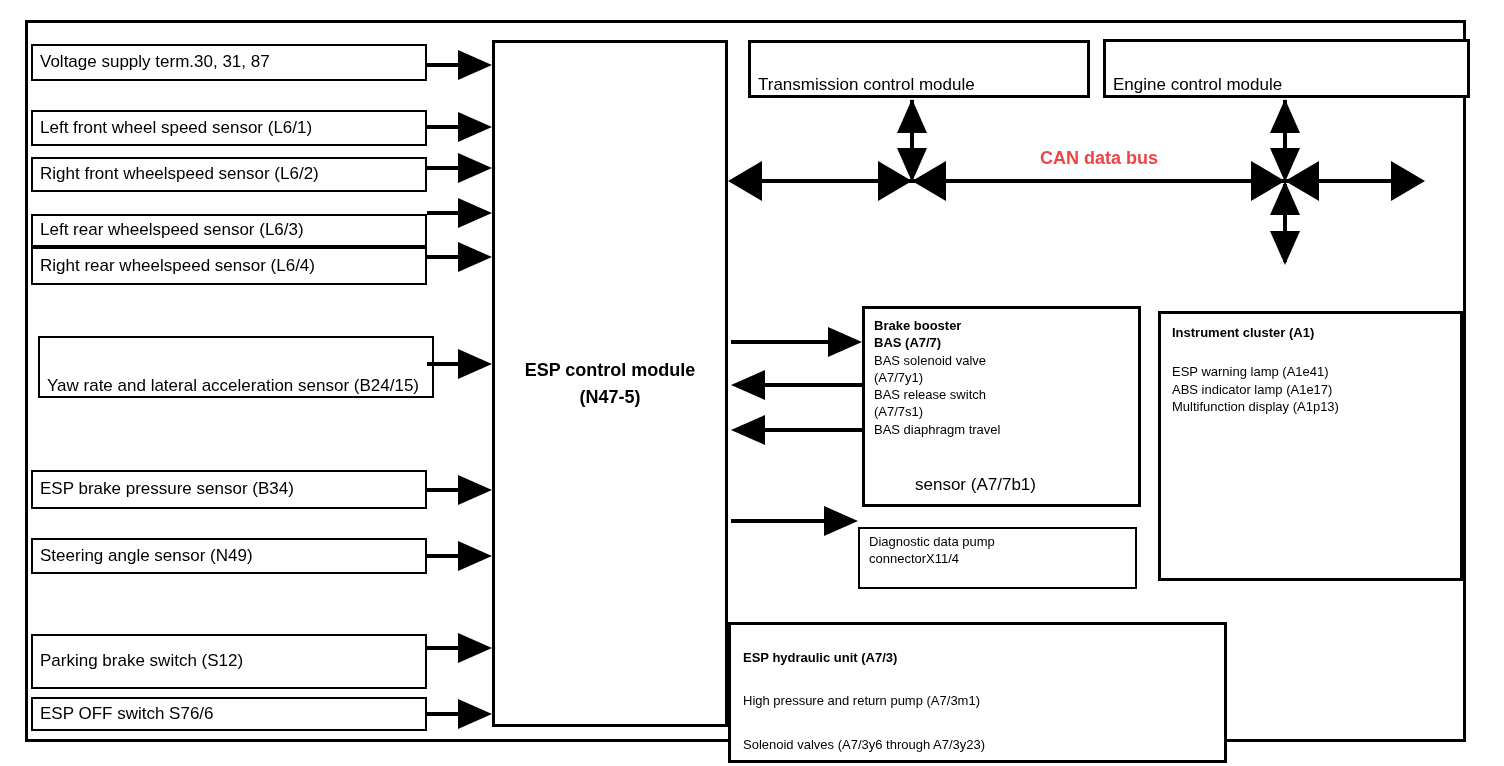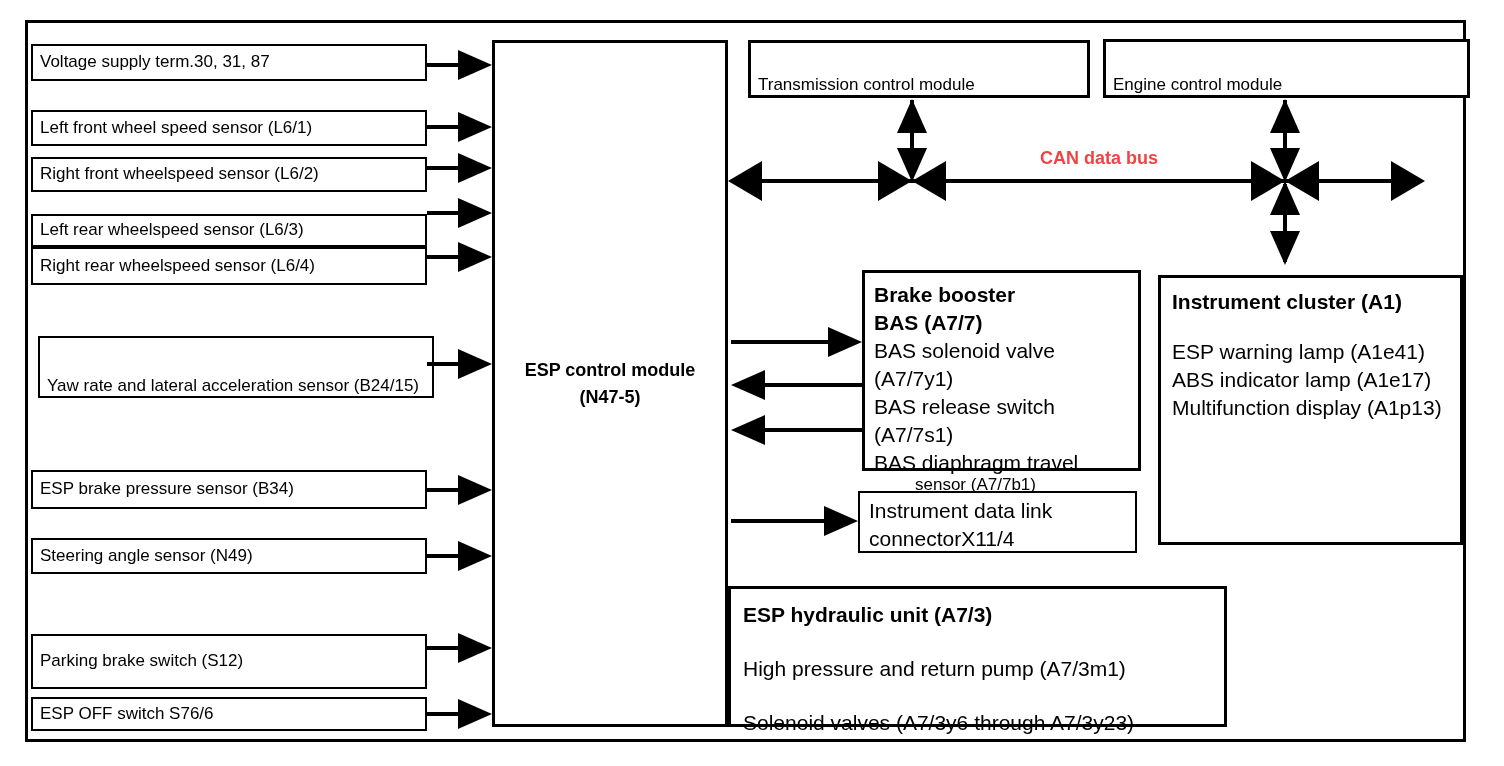--- a/index.html
+++ b/index.html
@@ -27,25 +27,26 @@
     white-space:nowrap;
   }
   .box.top{align-items:flex-end;padding-top:4px;margin-left:7px;}
   .box.wrap{white-space:normal;}
 
   .bigbox{
     position:absolute;
     border:3px solid #000;
     box-sizing:border-box;
     background:#fff;
-    font-size:21px;
+    font-size:13px;
     color:#000;
     line-height:1.33;
     padding:8px 9px 0 9px;
     overflow:visible;
+    margin-top:36px;
   }
   .bigbox .hd{font-weight:bold;}
 
   .esp-module{
     position:absolute;
     border:3px solid #000;
     box-sizing:border-box;
     background:#fff;
     display:flex;
     flex-direction:column;
@@ -140,33 +141,33 @@
     <div>BAS solenoid valve</div>
     <div>(A7/7y1)</div>
     <div>BAS release switch</div>
     <div>(A7/7s1)</div>
     <div>BAS diaphragm travel</div>
   </div>
 
   <div class="ovf" style="left:871px;top:474px;">sensor (A7/7b1)</div>
 
   <div class="bigbox" style="left:858px;top:491px;width:279px;height:62px;padding-top:4px;border-width:2px;">
-    <div>Instrument data link</div>
+    <div>Diagnostic data pump</div>
     <div>connectorX11/4</div>
   </div>
 
   <div class="bigbox" style="left:1158px;top:275px;width:305px;height:270px;padding:10px 11px 0 11px;">
     <div class="hd">Instrument cluster (A1)</div>
     <div style="height:22px;"></div>
     <div>ESP warning lamp (A1e41)</div>
     <div>ABS indicator lamp (A1e17)</div>
     <div>Multifunction display (A1p13)</div>
   </div>
 
-  <div class="bigbox" style="left:728px;top:586px;width:499px;height:141px;padding:12px 12px 0 12px;">
+  <div class="bigbox" style="left:728px;top:586px;width:499px;height:141px;padding:24px 12px 0 12px;">
     <div class="hd">ESP hydraulic unit (A7/3)</div>
     <div style="height:26px;"></div>
     <div>High pressure and return pump (A7/3m1)</div>
     <div style="height:26px;"></div>
     <div>Solenoid valves (A7/3y6 through A7/3y23)</div>
   </div>
 
   <svg class="arrows" viewBox="0 0 1504 766">
 
     <g>

